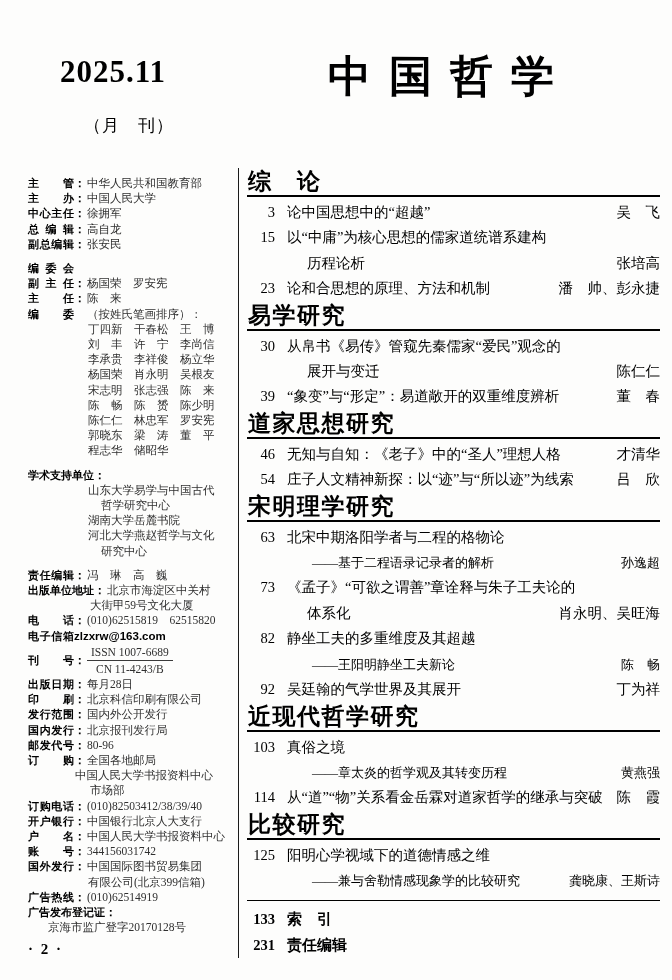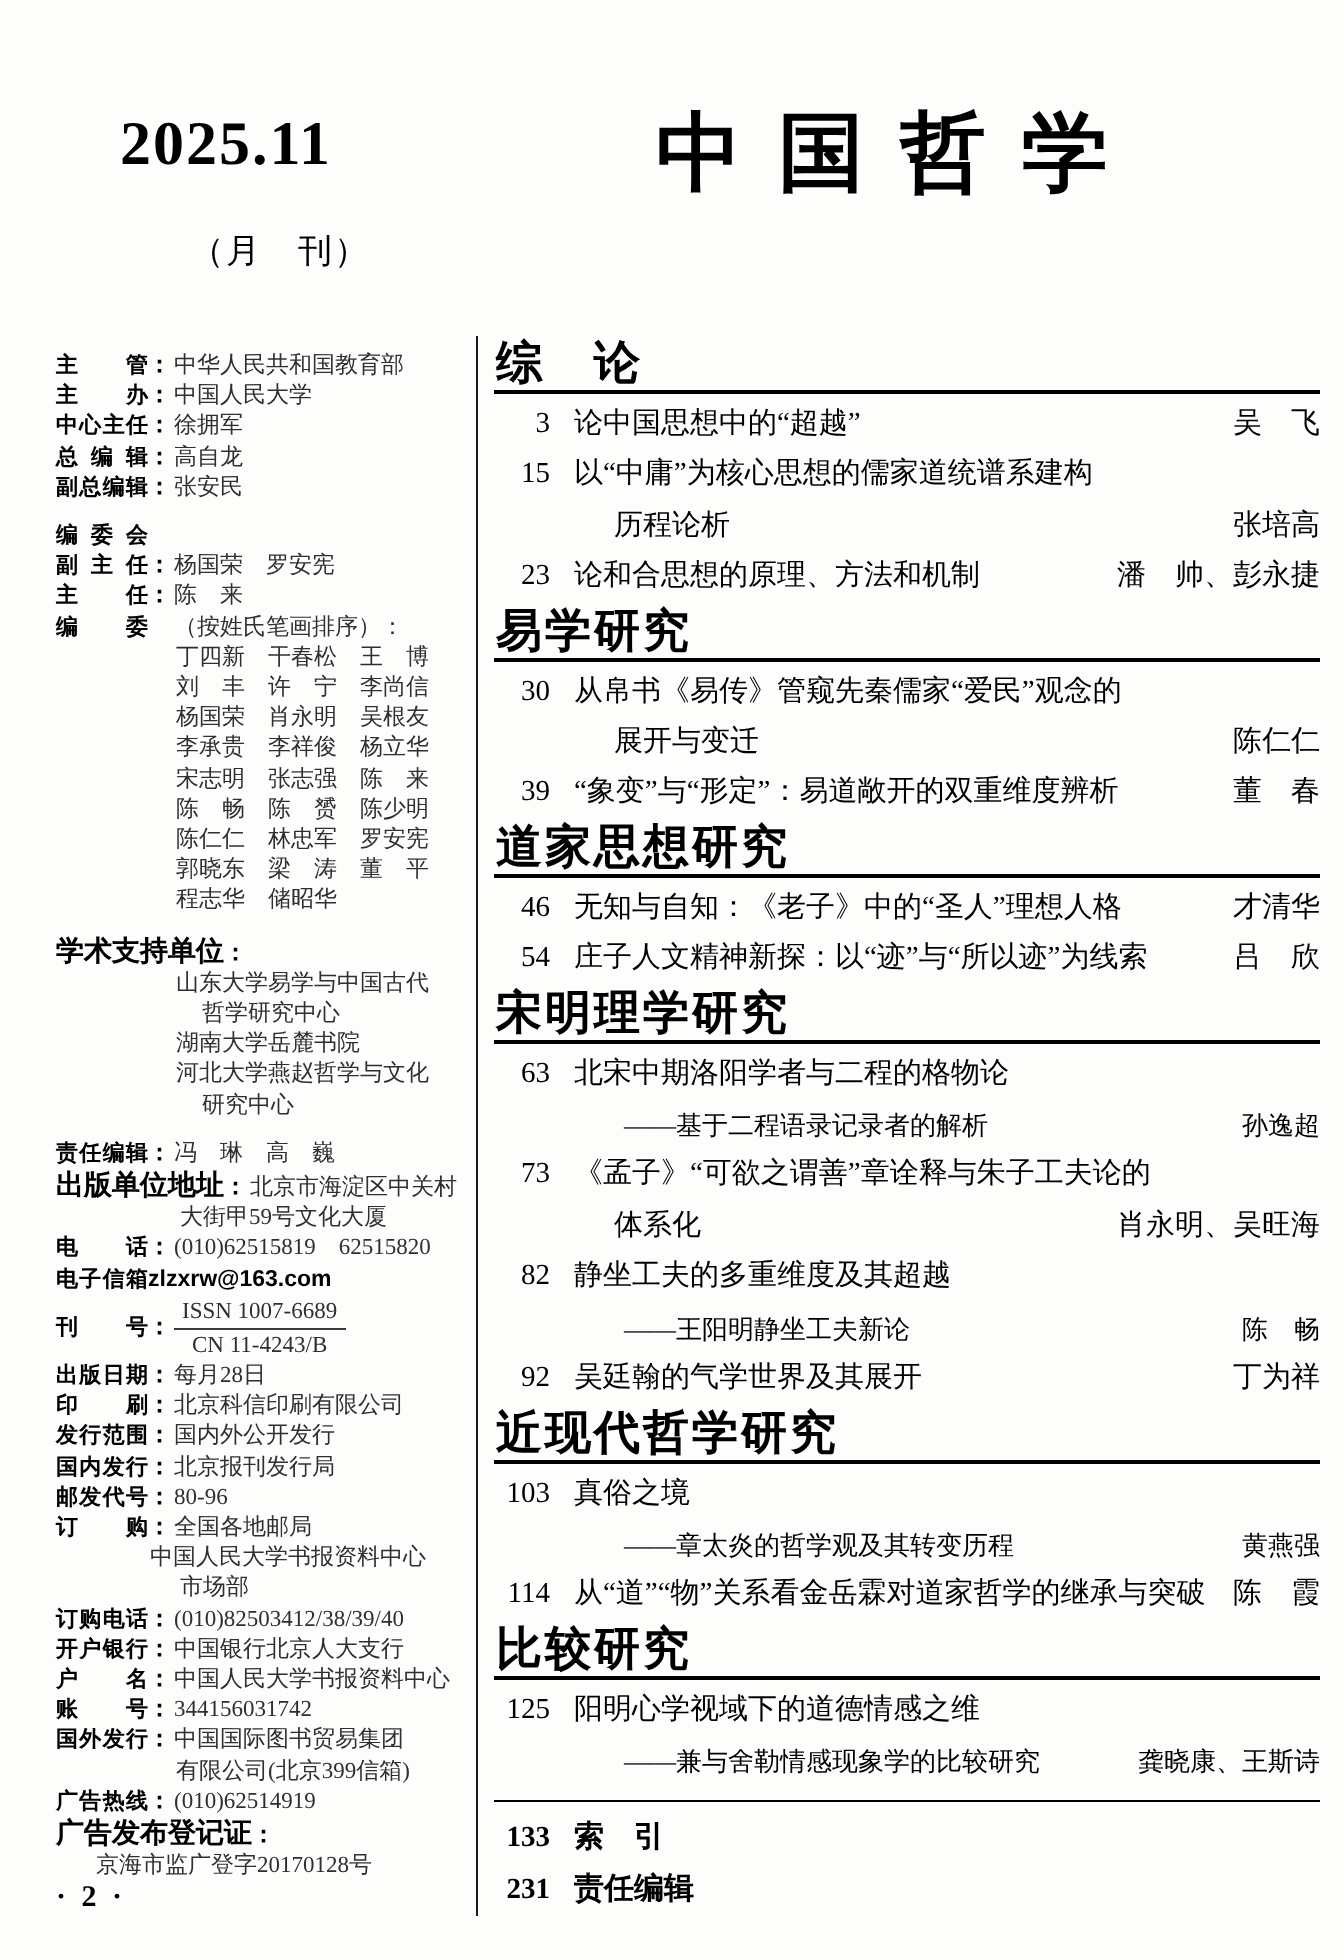--- a/index.html
+++ b/index.html
@@ -2,31 +2,31 @@
 <html><head>
 <meta charset="utf-8">
 <style>
   html,body{margin:0;padding:0;}
   body{
     width:672px;height:980px;background:#fdfdfc;position:relative;
     font-family:"Liberation Serif","DejaVu Serif",serif;color:#000;overflow:hidden;
   }
   
   .issue{position:absolute;left:60px;top:54px;font-size:31px;font-weight:600;letter-spacing:1px;}
-  .freq{position:absolute;left:95px;top:114px;font-size:17px;letter-spacing:1px;}
+  .freq{position:absolute;left:84px;top:114px;font-size:17px;letter-spacing:1px;}
   .jtitle{position:absolute;left:328px;top:48px;font-size:43px;font-weight:bold;letter-spacing:18px;white-space:nowrap;}
   
   .columns{position:absolute;left:28px;top:148px;display:flex;align-items:flex-start;margin-top:20px;}
   .leftcol{width:205px;padding-top:8px;flex:none;}
   .rightcol{width:413px;flex:none;border-left:1.5px solid #1a1a1a;padding-left:8px;margin-left:5px;}
   
   .lrow{font-size:11.5px;line-height:15.2px;white-space:nowrap;}
   .lbl{display:inline-block;width:46px;font-weight:bold;text-align:justify;text-align-last:justify;
        font-family:"Liberation Sans","DejaVu Sans",sans-serif;font-size:11px;}
-  .lblw{font-weight:bold;font-family:"Liberation Sans","DejaVu Sans",sans-serif;font-size:14px;}
+  .lblw{font-weight:bold;font-family:"Liberation Sans","DejaVu Sans",sans-serif;font-size:11px;}
   .sep{display:inline-block;width:13px;font-weight:bold;font-family:"Liberation Sans","DejaVu Sans",sans-serif;}
   .val{color:#2f2f2f;}
   .cont{font-size:11.5px;line-height:15.2px;color:#2f2f2f;white-space:nowrap;}
   .i20{padding-left:20px}.i47{padding-left:47px}.i60{padding-left:60px}.i62{padding-left:62px}.i73{padding-left:73px}
   .gap{height:9px;}
   .frow{display:flex;align-items:center;line-height:14px;margin:1px 0;}
   .frac{display:inline-block;text-align:center;color:#2f2f2f;}
   .ftop{display:block;border-bottom:1px solid #3a3a3a;padding:0 4px 1px;}
   .fbot{display:block;padding-top:1px;}
   
@@ -59,22 +59,22 @@
     <div class="lrow"><span class="lbl">中心主任</span><span class="sep">：</span><span class="val">徐拥军</span></div>
     <div class="lrow"><span class="lbl">总编辑</span><span class="sep">：</span><span class="val">高自龙</span></div>
     <div class="lrow"><span class="lbl">副总编辑</span><span class="sep">：</span><span class="val">张安民</span></div>
     <div class="gap"></div>
     <div class="lrow"><span class="lbl">编委会</span><span class="sep"></span><span class="val"></span></div>
     <div class="lrow"><span class="lbl">副主任</span><span class="sep">：</span><span class="val">杨国荣　罗安宪</span></div>
     <div class="lrow"><span class="lbl">主任</span><span class="sep">：</span><span class="val">陈　来</span></div>
     <div class="lrow"><span class="lbl">编委</span><span class="sep"></span><span class="val">（按姓氏笔画排序）：</span></div>
     <div class="cont i60">丁四新　干春松　王　博</div>
     <div class="cont i60">刘　丰　许　宁　李尚信</div>
+    <div class="cont i60">李承贵　李祥俊　杨立华</div>
     <div class="cont i60">杨国荣　肖永明　吴根友</div>
-    <div class="cont i60">李承贵　李祥俊　杨立华</div>
     <div class="cont i60">宋志明　张志强　陈　来</div>
     <div class="cont i60">陈　畅　陈　赟　陈少明</div>
     <div class="cont i60">陈仁仁　林忠军　罗安宪</div>
     <div class="cont i60">郭晓东　梁　涛　董　平</div>
     <div class="cont i60">程志华　储昭华</div>
     <div class="gap"></div>
     <div class="lrow"><span class="lblw">学术支持单位</span><span class="sep">：</span></div>
     <div class="cont i60">山东大学易学与中国古代</div>
     <div class="cont i73">哲学研究中心</div>
     <div class="cont i60">湖南大学岳麓书院</div>

